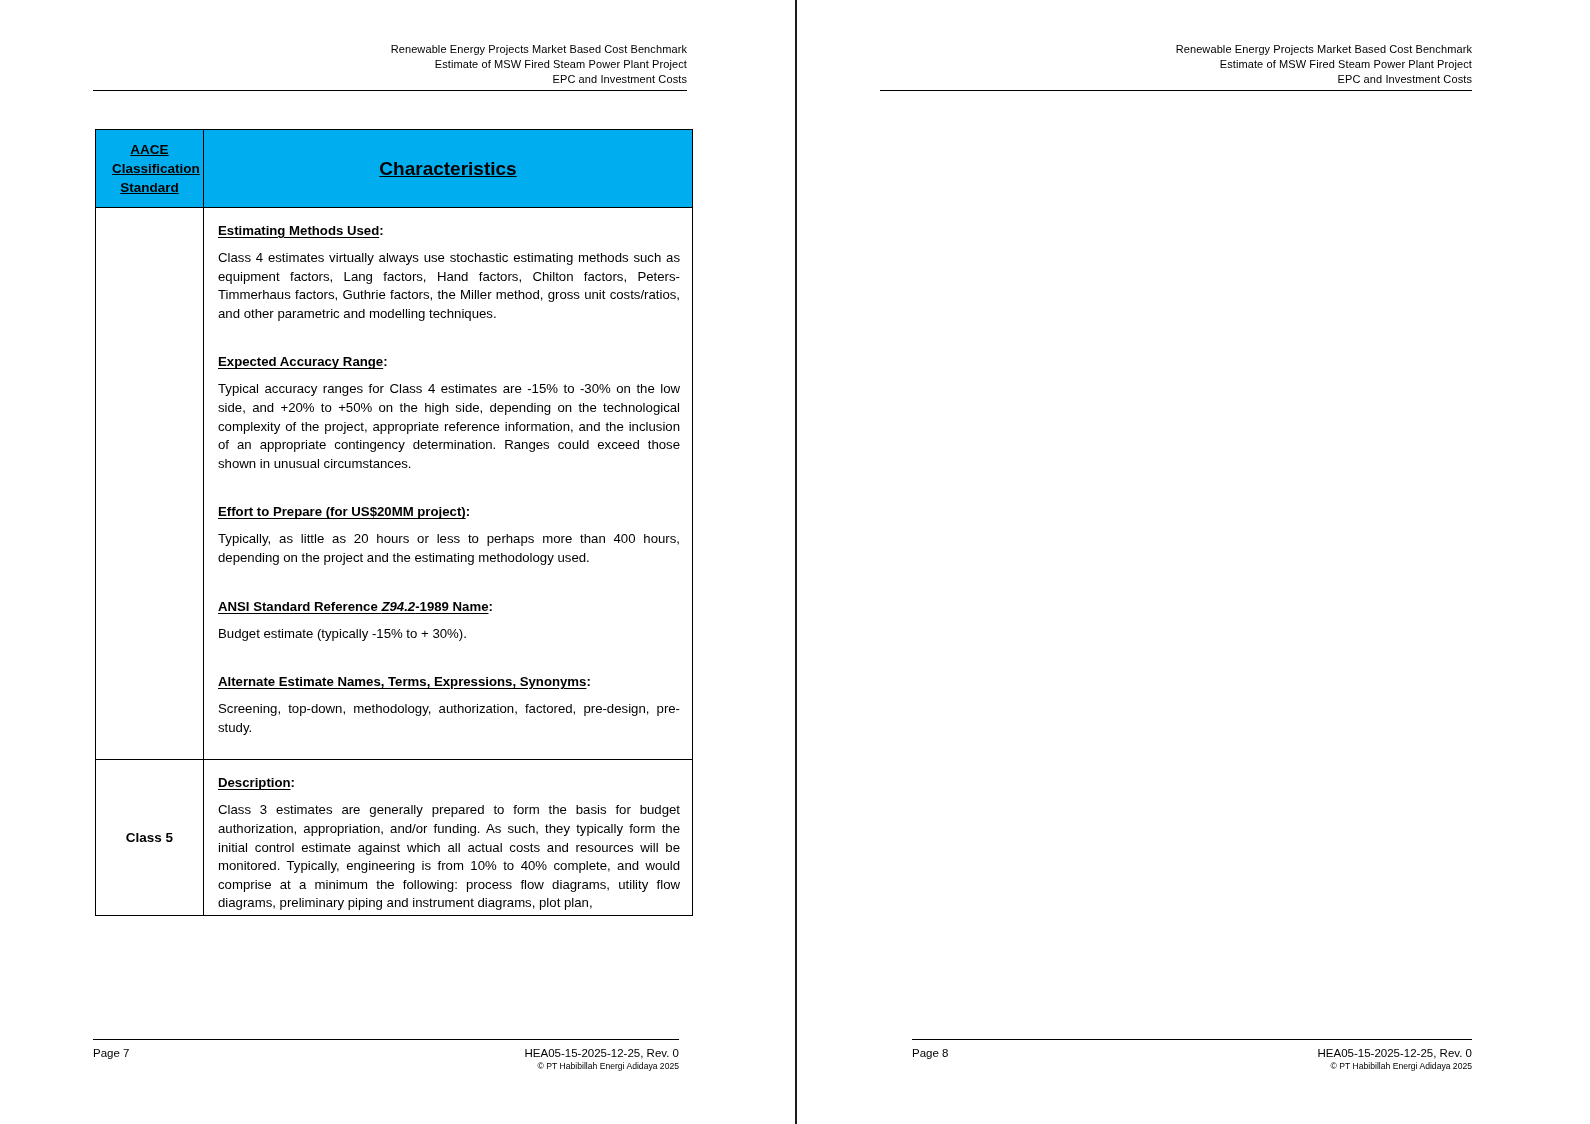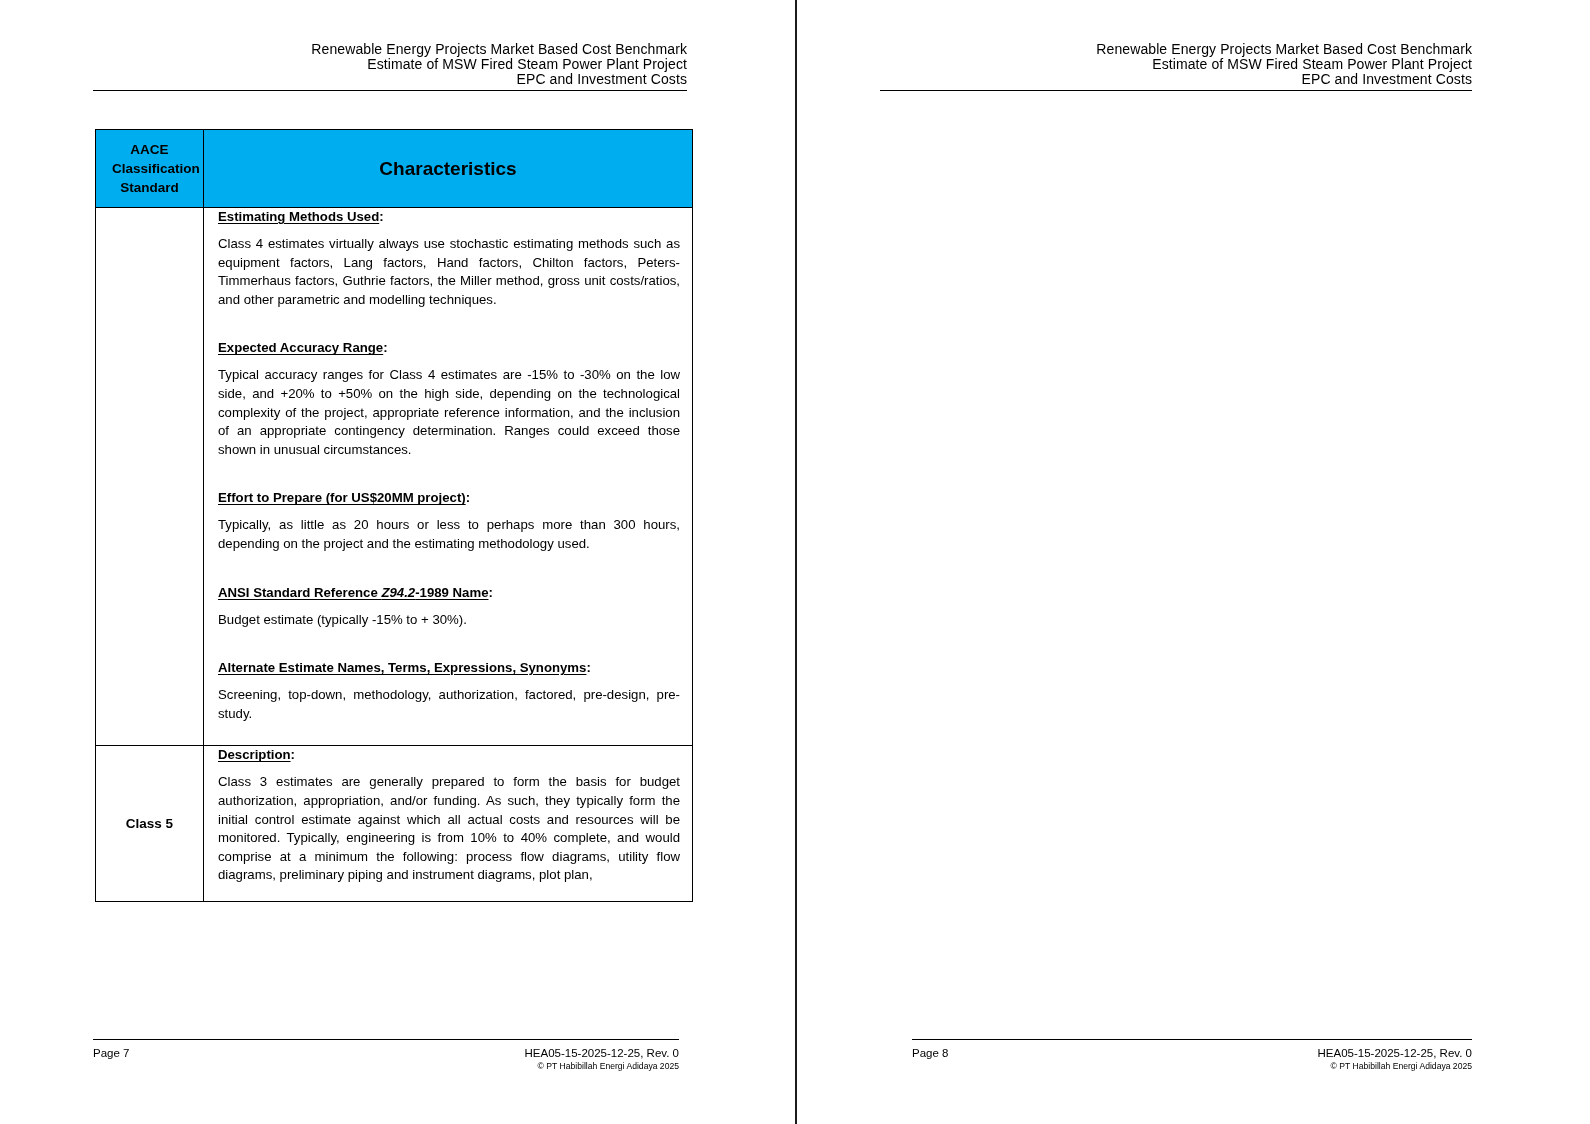--- a/index.html
+++ b/index.html
@@ -44,21 +44,21 @@
     position: absolute;
     left: 93px;
     right: 108px;
     top: 42px;
     text-align: right;
   }
   .page .page-header { left: 93px; right: 108px; }
   .page.right .page-header { left: 85px; right: 118px; }
 
   .header-line {
-    font-size: 14px;
+    font-size: 11px;
     line-height: 15.2px;
     letter-spacing: 0.1px;
     white-space: nowrap;
   }
   .header-rule {
     margin-top: 2px;
     border-bottom: 1.6px solid #000;
   }
 
   
@@ -113,35 +113,36 @@
   .col-class { width: 108px; }
   .col-char  { width: auto; }
 
   th.hdr {
     background: #00AEEF;
     text-align: center;
     font-weight: bold;
     font-size: 13.5px;
     line-height: 19px;
     padding: 10px 16px;
+    text-decoration: underline;
   }
   th.hdr.char { font-size: 19px; vertical-align: middle; }
 
   td.class-cell {
     text-align: center;
     font-weight: bold;
     font-size: 13.5px;
     vertical-align: middle;
   }
 
   td.char-cell {
     padding: 0 12px 0 14px;
   }
 
-  .body-block { }
+  .body-block { padding-top: 14px; }
 
   .sect-head {
     font-weight: bold;
     font-size: 13.2px;
     line-height: 18px;
     margin: 0 0 9px 0;
   }
   .sect-head .u {
     text-decoration: underline;
     text-underline-offset: 2px;
@@ -200,21 +201,21 @@
             <p class="para">Class 4 estimates virtually always use stochastic estimating methods such as equipment factors, Lang factors, Hand factors, Chilton factors, Peters-Timmerhaus factors, Guthrie factors, the Miller method, gross unit costs/ratios, and other parametric and modelling techniques.</p>
 
             <div class="gap"></div>
 
             <div class="sect-head"><span class="u">Expected Accuracy Range</span><span>:</span></div>
             <p class="para">Typical accuracy ranges for Class 4 estimates are -15% to -30% on the low side, and +20% to +50% on the high side, depending on the technological complexity of the project, appropriate reference information, and the inclusion of an appropriate contingency determination. Ranges could exceed those shown in unusual circumstances.</p>
 
             <div class="gap"></div>
 
             <div class="sect-head"><span class="u">Effort to Prepare (for US$20MM project)</span><span>:</span></div>
-            <p class="para">Typically, as little as 20 hours or less to perhaps more than 300 hours, depending on the project and the estimating methodology used.</p>
+            <p class="para">Typically, as little as 20 hours or less to perhaps more than 400 hours, depending on the project and the estimating methodology used.</p>
 
             <div class="gap"></div>
 
             <div class="sect-head"><span class="u"><span>ANSI Standard Reference </span><span class="ital">Z94.2</span><span>-1989 Name</span></span><span>:</span></div>
             <p class="para">Budget estimate (typically -15% to + 30%).</p>
 
             <div class="gap"></div>
 
             <div class="sect-head"><span class="u">Alternate Estimate Names, Terms, Expressions, Synonyms</span><span>:</span></div>
             <p class="para">Screening, top-down, methodology, authorization, factored, pre-design, pre-study.</p>

